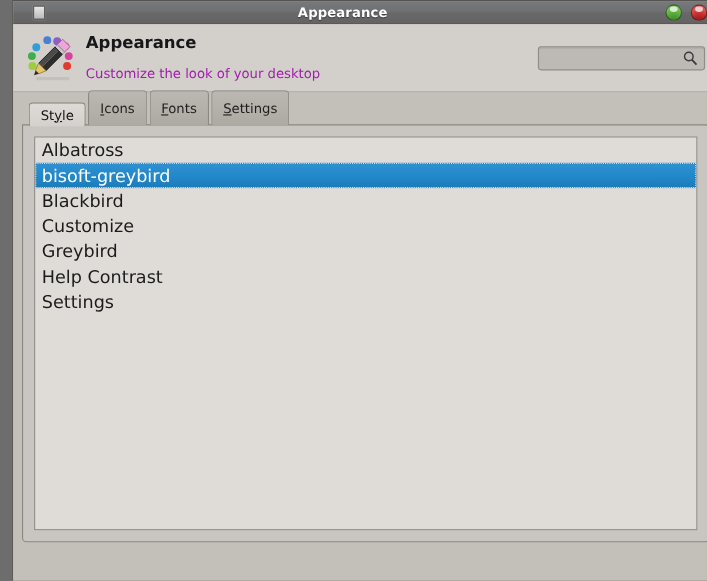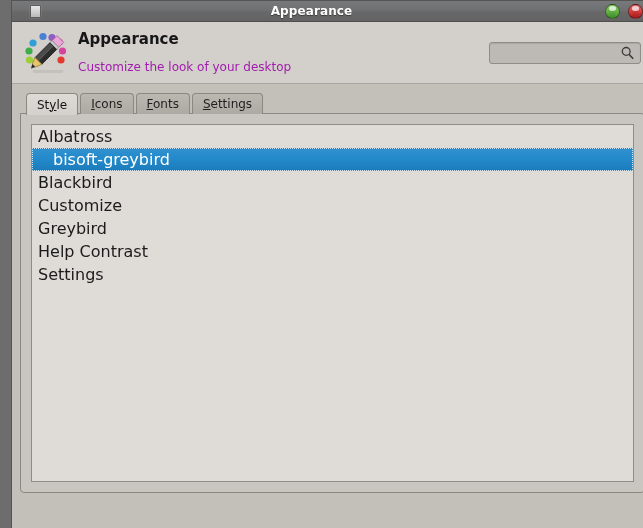--- a/index.html
+++ b/index.html
@@ -176,21 +176,21 @@
   .tabbar {
     position: relative;
     height: 22px;
     display: flex;
     align-items: flex-end;
     padding-left: 6px;
     z-index: 2;
   }
   .tab {
     position: relative;
-    height: 21px;
+    height: 32px;
     box-sizing: border-box;
     padding: 0 10px;
     display: flex;
     align-items: center;
     font-size: 12px;
     color: #1f1f1f;
     background: linear-gradient(to bottom, #bbb7b1, #ada9a3);
     border: 1px solid #8b8884;
     border-bottom: none;
     border-top-left-radius: 4px;
@@ -239,21 +239,21 @@
     box-sizing: border-box;
     cursor: default;
     white-space: nowrap;
   }
   .listrow.selected {
     background: linear-gradient(to bottom, #2f90cf 0%, #2389ca 50%, #1c7cbb 100%);
     color: #ffffff;
     border: 1px dotted #cfe6f5;
     height: 23px;
     line-height: 21px;
-    padding-left: 20px;
+    padding-left: 5px;
   }
 
   
   .footer {
     position: relative;
     height: 0;
   }
   .btnbar {
     position: absolute;
     left: 0;

